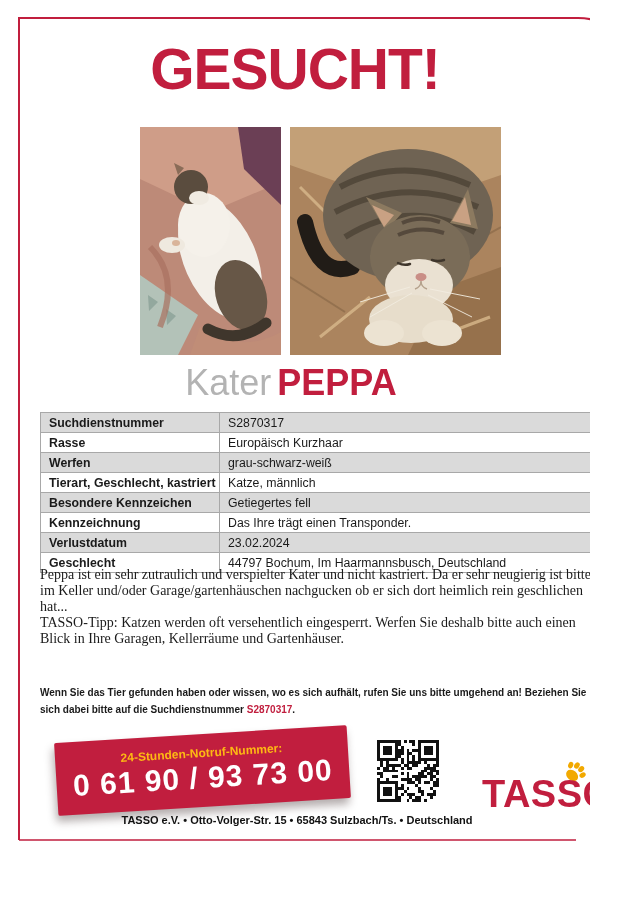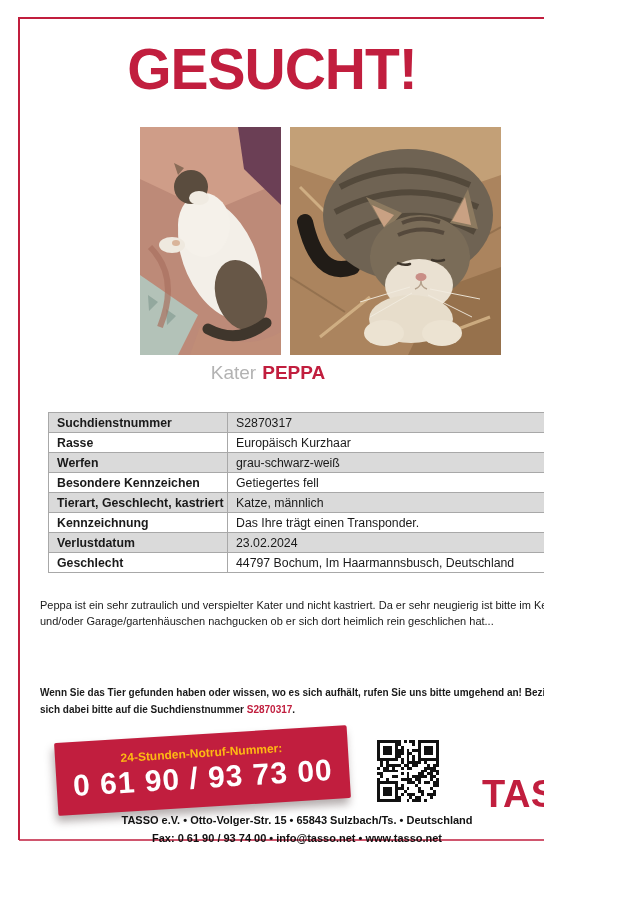--- a/index.html
+++ b/index.html
@@ -1,45 +1,45 @@
 <!DOCTYPE html>
 <html><head>
 <meta charset="utf-8">
 <style>
   html,body{margin:0;padding:0;background:#ffffff;}
   .page{
     position:relative;width:544px;height:900px;background:#fff;overflow:hidden;
-    font-family:"Liberation Sans","DejaVu Sans",sans-serif;color:#1a1a1a;
+    font-family:"Liberation Sans","DejaVu Sans",sans-serif;color:#1a1a1a;padding-left:46px;
   }
   .frame{position:absolute;left:0;top:0;width:636px;height:900px;pointer-events:none;}
   .title{
     position:absolute;top:36px;left:0;right:0;text-align:center;
     font-size:57px;font-weight:bold;letter-spacing:-1px;color:#C11E3E;
   }
   .photos{position:absolute;top:127px;left:140px;display:flex;gap:9px;}
   .photo{display:block;overflow:hidden;}
   .photo-left{width:141px;height:228px;}
   .photo-right{width:211px;height:228px;}
-  .pet-name{position:absolute;top:362px;left:0;right:8px;text-align:center;font-size:19px;}
+  .pet-name{position:absolute;top:362px;left:0;right:8px;text-align:center;font-size:36px;}
   .pet-prefix{color:#b3b3b3;font-weight:normal;}
   .pet-strong{color:#C11E3E;font-weight:bold;margin-left:6px;}
   table.details{
-    position:absolute;top:412px;left:48px;width:557px;
+    position:absolute;top:412px;left:40px;width:557px;
     border-collapse:collapse;font-size:12.3px;table-layout:fixed;
   }
   table.details td{
     border:1px solid #a8a8a8;padding:2px 8px;height:15px;
     white-space:nowrap;overflow:hidden;
   }
   table.details td.lbl{width:162px;font-weight:bold;}
   table.details tr:nth-child(odd) td{background:#dadada;}
   table.details tr:nth-child(even) td{background:#ffffff;}
   .description{
-    position:absolute;top:597px;left:40px;width:560px;
-    font-size:11px;line-height:16px;
+    position:absolute;top:567px;left:40px;width:560px;
+    font-size:14px;line-height:16px;font-family:Liberation Serif, serif;
   }
   .cta{
     position:absolute;top:684px;left:40px;width:566px;
     font-size:10px;font-weight:bold;line-height:17px;
   }
   .cta .num{color:#C11E3E;}
   .banner{
     position:absolute;left:56px;top:734px;width:293px;height:73px;
     background:#C11E3E;border-radius:2px;transform:rotate(-3.5deg);
     box-shadow:-2px 6px 8px rgba(40,20,20,.35);
@@ -135,44 +135,45 @@
       </tr>
       <tr>
         <td class="lbl">Rasse</td>
         <td>Europäisch Kurzhaar</td>
       </tr>
       <tr>
         <td class="lbl">Werfen</td>
         <td>grau-schwarz-weiß</td>
       </tr>
       <tr>
+        <td class="lbl">Tierart, Geschlecht, kastriert</td>
+        <td>Katze, männlich</td>
+      </tr>
+      <tr>
         <td class="lbl">Besondere Kennzeichen</td>
         <td>Getiegertes fell</td>
       </tr>
       <tr>
-        <td class="lbl">Tierart, Geschlecht, kastriert</td>
-        <td>Katze, männlich</td>
-      </tr>
-      <tr>
         <td class="lbl">Kennzeichnung</td>
         <td>Das Ihre trägt einen Transponder.</td>
       </tr>
       <tr>
         <td class="lbl">Verlustdatum</td>
         <td>23.02.2024</td>
       </tr>
       <tr>
         <td class="lbl">Geschlecht</td>
         <td>44797 Bochum, Im Haarmannsbusch, Deutschland</td>
       </tr>
     </tbody>
   </table>
 
   <div class="description">
     <span>Peppa ist ein sehr zutraulich und verspielter Kater und nicht kastriert. Da er sehr neugierig ist bitte im Keller und/oder Garage/gartenhäuschen nachgucken ob er sich dort heimlich rein geschlichen hat...</span><br>
+    <span> TASSO-Tipp: Katzen werden oft versehentlich eingesperrt. Werfen Sie deshalb bitte auch einen Blick in Ihre Garagen, Kellerräume und Gartenhäuser.</span>
   </div>
 
   <div class="cta">
     <span>Wenn Sie das Tier gefunden haben oder wissen, wo es sich aufhält, rufen Sie uns bitte umgehend an! Beziehen Sie sich dabei bitte auf die Suchdienstnummer </span><span class="num">S2870317</span><span>.</span>
   </div>
 
   <div class="banner">
     <div class="banner-label">24-Stunden-Notruf-Nummer:</div>
     <div class="banner-number">0 61 90 / 93 73 00</div>
   </div>
@@ -433,16 +434,15 @@
       <ellipse cx="14.9" cy="5.8" rx="2.5" ry="3.4" fill="#F2A900" transform="rotate(6 14.9 5.8)"></ellipse>
       <ellipse cx="19.8" cy="9.5" rx="2.5" ry="3.3" fill="#F2A900" transform="rotate(18 19.8 9.5)"></ellipse>
     </svg>
     <div class="logo-text">
       <span class="logo-tasso">TASSO</span><span class="logo-ev">e.V.</span>
     </div>
   </div>
 
   <div class="footer">
     <div>TASSO e.V. • Otto-Volger-Str. 15 • 65843 Sulzbach/Ts. • Deutschland</div>
-    <div>Fax: 0 61 90 / 93 74 00 • info@tasso.net • www.tasso.net</div>
   </div>
 
 </div>
 
 </body></html>

